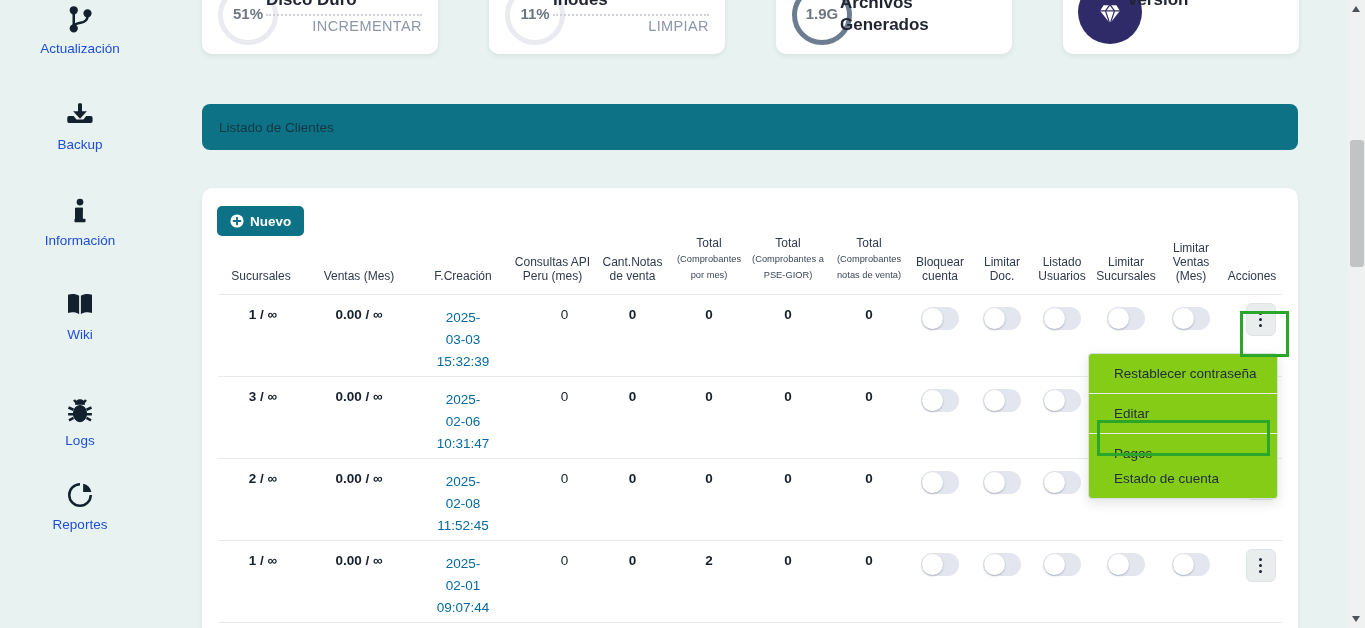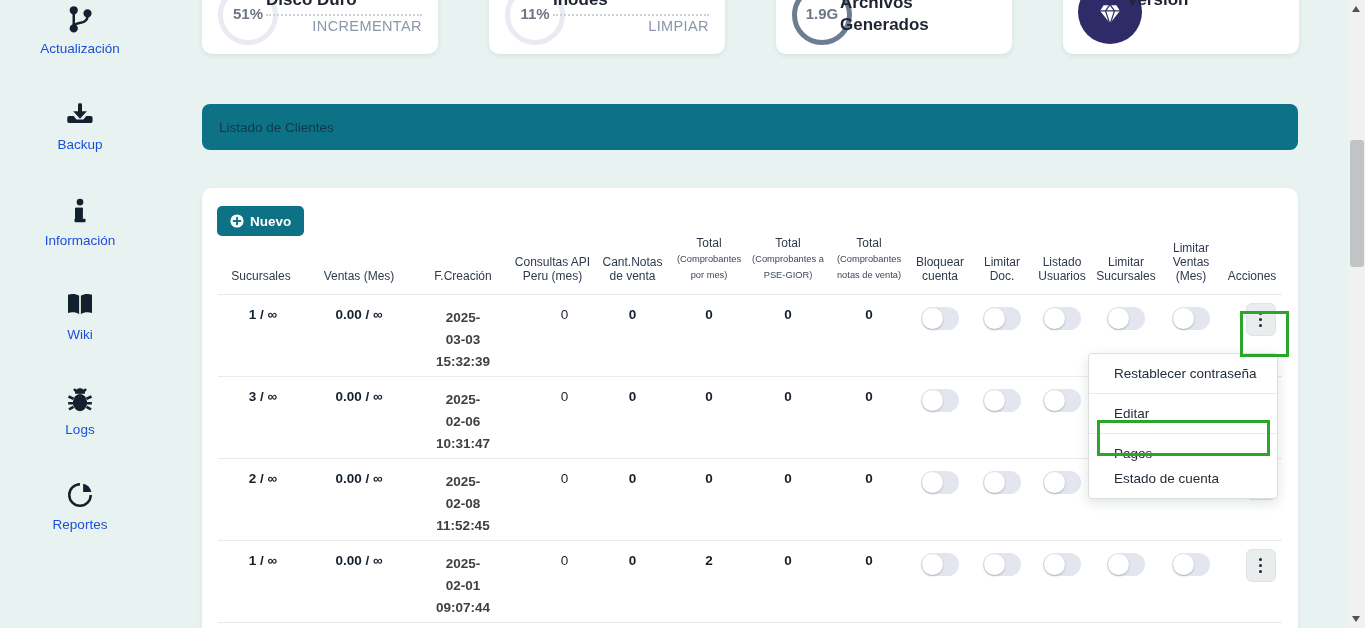--- a/index.html
+++ b/index.html
@@ -44,33 +44,33 @@
   table.clients{position:absolute;left:218px;top:236px;width:1064px;border-collapse:collapse;table-layout:fixed;}
   table.clients th{vertical-align:bottom;padding:0 2px 11px 2px;font-weight:normal;
     font-size:12px;color:#2e3a4d;text-align:center;line-height:14px;border-bottom:1px solid #e8ebee;}
   table.clients th .h-sub{font-size:9.3px;color:#3c4759;line-height:16px;margin-top:1px;}
   table.clients td{vertical-align:top;padding-top:12px;height:82px;text-align:center;
     font-size:13.5px;color:#15202d;border-bottom:1px solid #e8ebee;}
   td.b,{font-weight:bold;}
   .b{font-weight:bold;}
   th.al,td.al{text-align:left;padding-left:5px;}
   td.consultas{text-align:left;padding-left:25px;}
-  .fdate div{line-height:22px;color:#404040;font-weight:bold;}
+  .fdate div{line-height:22px;color:#0369a1;}
 
   .tgl{width:38px;height:23px;border-radius:12px;background:#e3e6ef;position:relative;margin:0 auto;cursor:pointer;}
   .tgl::after{content:"";position:absolute;left:1px;top:1px;width:21px;height:21px;border-radius:50%;
     background:#fff;box-shadow:0 1px 2px rgba(40,50,70,.3);}
 
   .dots-btn{width:30px;height:33px;border-radius:6px;background:#e9edee;border:1px solid #dee4e6;
     display:flex;flex-direction:column;align-items:center;justify-content:center;gap:2.5px;
     margin:0 auto;cursor:pointer;padding:0;}
   .dots-btn i{width:3.2px;height:3.2px;border-radius:50%;background:#1b2531;}
 
   
-  .menu{position:absolute;left:1088px;top:353px;width:190px;background:#ffffff;border:1px solid #d9dee3;
+  .menu{position:absolute;left:1088px;top:353px;width:190px;background:#84cc16;border:1px solid #d9dee3;
     border-radius:4px;box-shadow:0 4px 12px rgba(20,40,50,.13);padding:7px 0;z-index:20;}
   .menu-item{height:25px;line-height:25px;padding-left:25px;font-size:13.5px;color:#222e3a;cursor:pointer;white-space:nowrap;}
   .menu-divider{border-top:1px solid #e7eaee;margin:7px 0;}
 
   
   .hl{position:absolute;border:3px solid #2ba62b;z-index:30;pointer-events:none;}
   .hl-actions{left:1240px;top:311px;width:49px;height:46px;}
   .hl-editar{left:1097px;top:420px;width:173px;height:36px;}
 
   
@@ -124,21 +124,21 @@
   <div class="side-item" style="top:290px">
     <span class="ic">
       <svg viewBox="0 0 24 24" width="30" height="30" fill="currentColor">
         <path d="M11.3 4.6C8.9 2.9 5 2.8 2.4 3.8v14.6c2.8-.9 6.4-.8 8.9.9z"></path>
         <path d="M12.7 4.6c2.4-1.7 6.3-1.8 8.9-.8v14.6c-2.8-.9-6.4-.8-8.9.9z"></path>
       </svg>
     </span>
     <span class="lbl">Wiki</span>
   </div>
 
-  <div class="side-item" style="top:385px">
+  <div class="side-item" style="top:396px">
     <span class="ic">
       <svg viewBox="0 0 24 24" width="30" height="30" fill="currentColor" stroke="currentColor">
         <ellipse cx="12" cy="14" rx="5.2" ry="6.4"></ellipse>
         <path d="M8.5 6.5a3.5 3.5 0 0 1 7 0z"></path>
         <g stroke-width="2" fill="none">
           <path d="M6.8 11 2.8 9.2M6.8 14.5H2.5M6.8 17.5l-3.6 2M17.2 11l4-1.8M17.2 14.5h4.3M17.2 17.5l3.6 2"></path>
           <path d="M9 5.2 7.2 3.2M15 5.2l1.8-2"></path>
         </g>
       </svg>
     </span>

